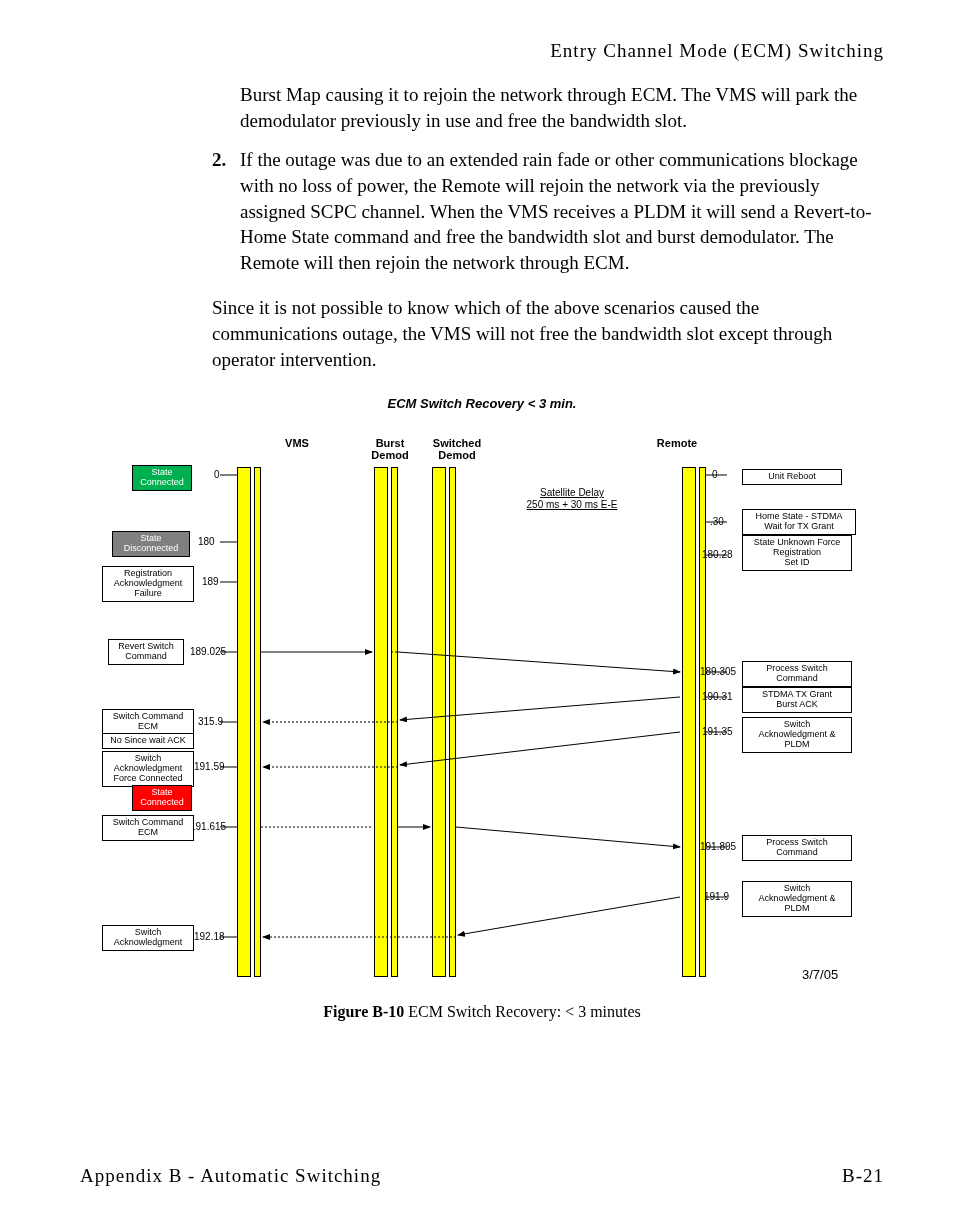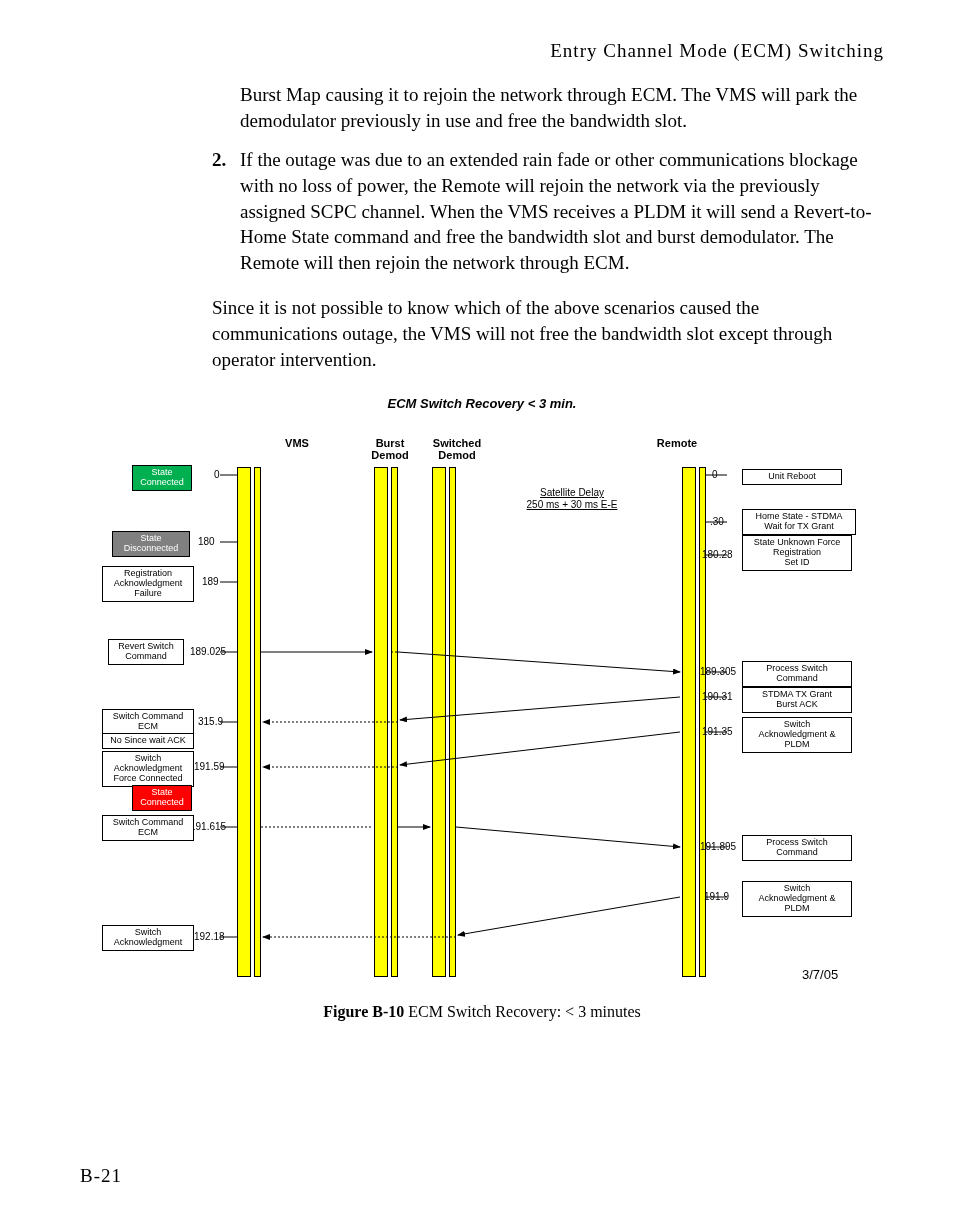--- a/index.html
+++ b/index.html
@@ -269,14 +269,15 @@
 PLDM</div>
 
   <div class="date-stamp" style="left:700px;top:540px">3/7/05</div>
 </div>
 
 <div class="figcap">
   <b>Figure B-10</b><span>  ECM Switch Recovery: &lt; 3 minutes</span>
 </div>
 
 <div class="footer">
+  <span>Appendix B - Automatic Switching</span>
   <span>B-21</span>
 </div>
 
 </body></html>

